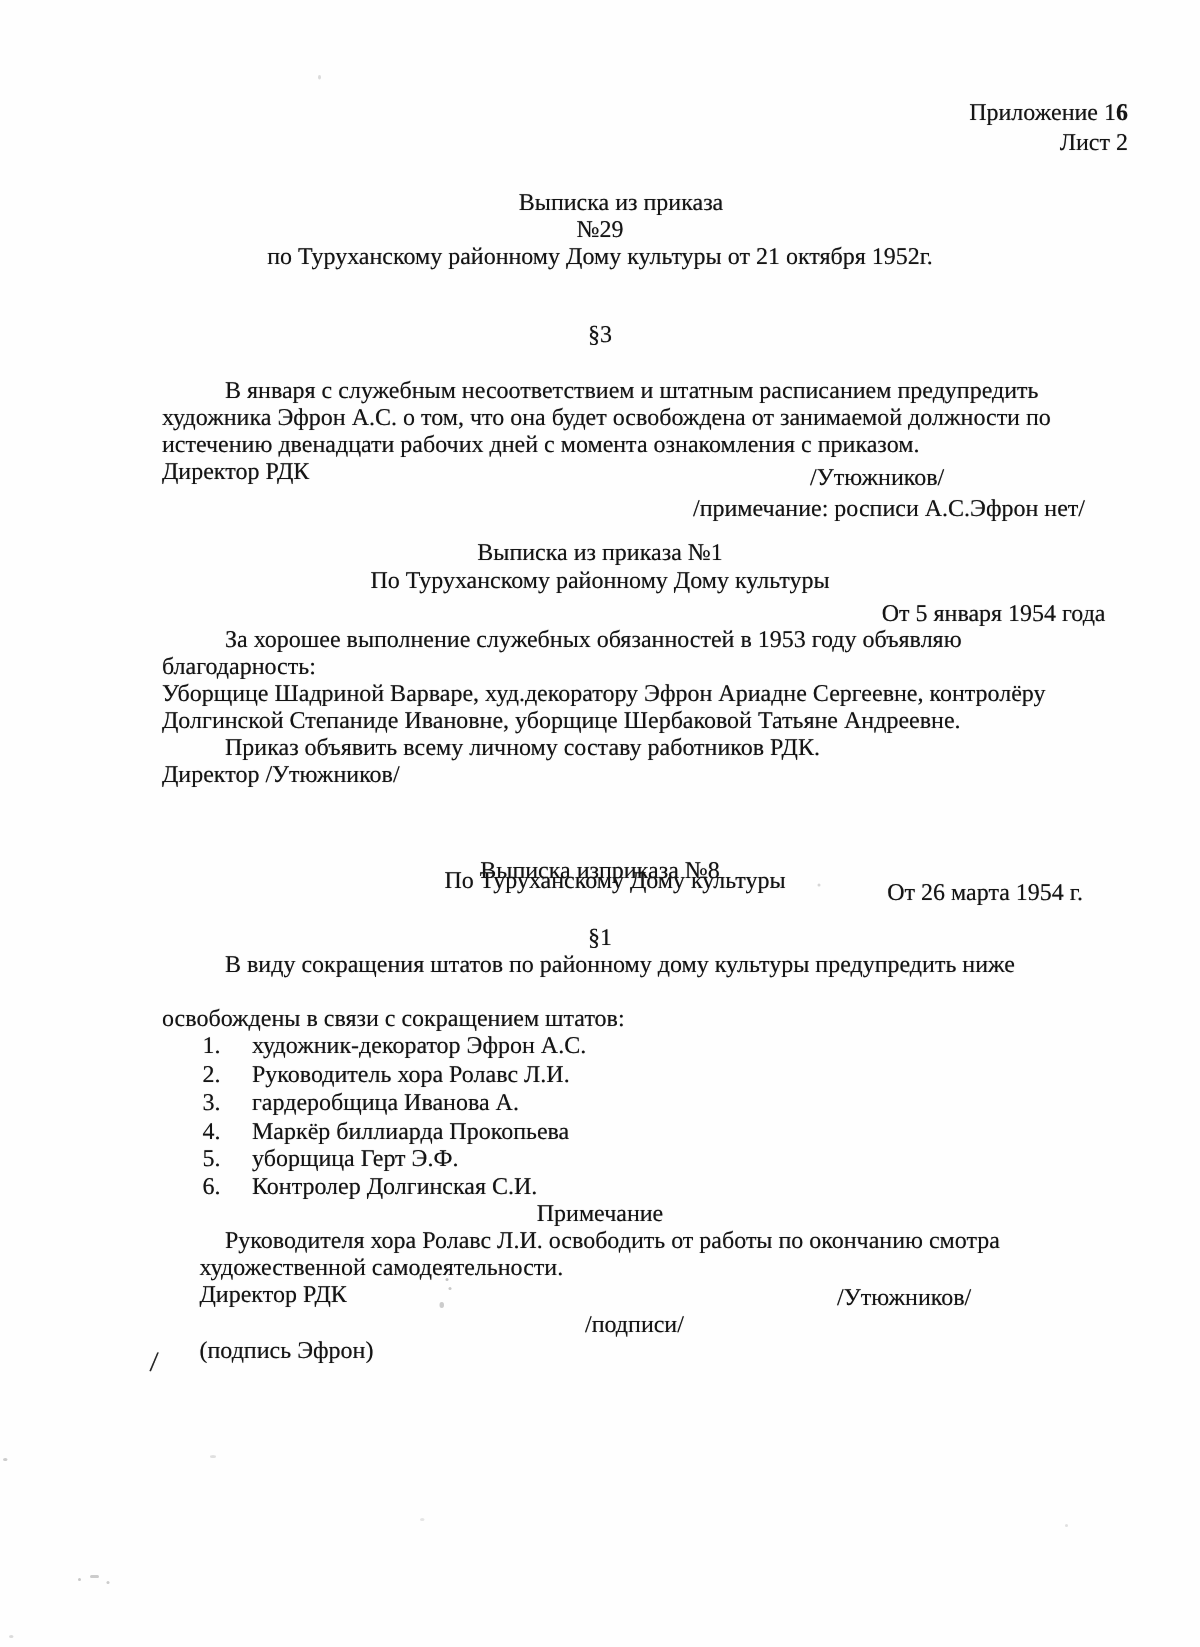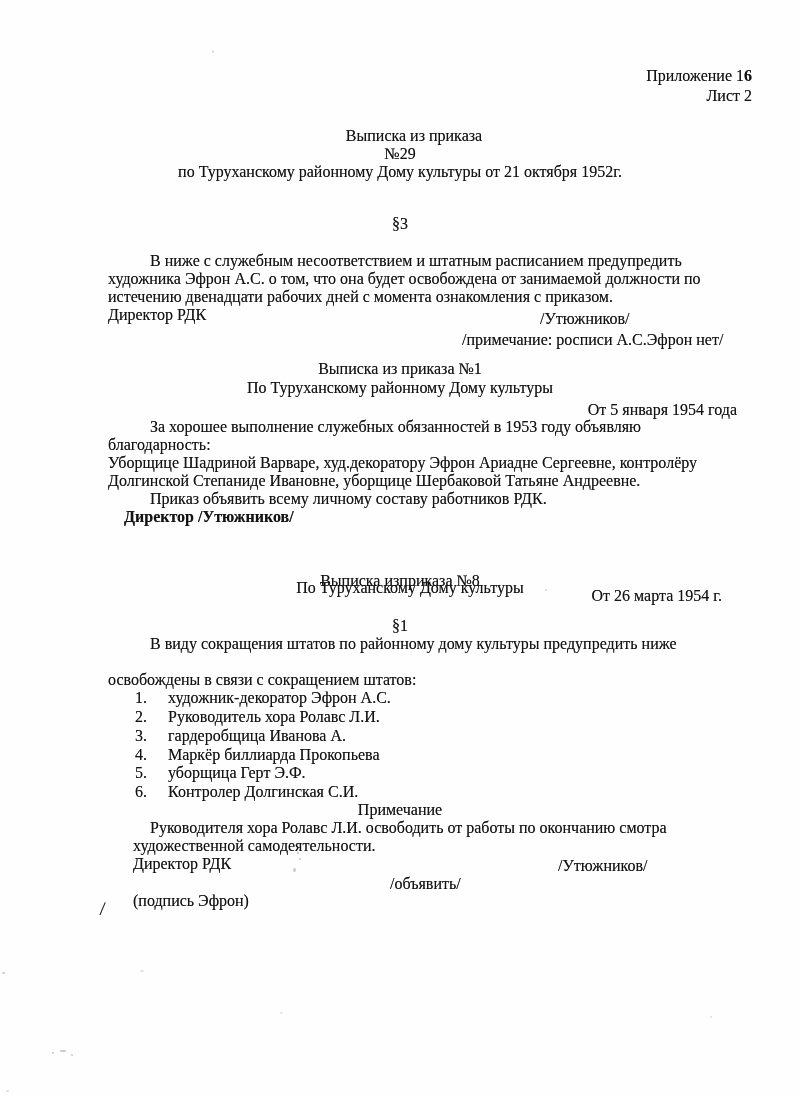--- a/index.html
+++ b/index.html
@@ -52,38 +52,38 @@
 <div class="page">
 
   <div class="ln r" style="top:66px; right:48px;"><span>Приложение 1</span><span class="digit-bold">6</span></div>
   <div class="ln r" style="top:86px; right:48px;">Лист 2</div>
 
   <div class="ln c" style="top:126px;padding-left:28px;">Выписка из приказа</div>
   <div class="ln c" style="top:144px;">№29</div>
   <div class="ln c" style="top:162px;">по Туруханскому районному Дому культуры от 21 октября 1952г.</div>
   <div class="ln c" style="top:214px;">§3</div>
 
-  <div class="ln" style="top:251px; left:150px;">В ниже с служебным несоответствием и штатным расписанием предупредить</div>
+  <div class="ln" style="top:251px; left:150px;">В января с служебным несоответствием и штатным расписанием предупредить</div>
   <div class="ln" style="top:269px; left:108px;">художника Эфрон А.С. о том, что она будет освобождена от занимаемой должности по</div>
   <div class="ln" style="top:287px; left:108px;">истечению двенадцати рабочих дней с момента ознакомления с приказом.</div>
 
   <div class="ln" style="top:305px; left:108px;">Директор РДК</div>
   <div class="ln" style="top:309px; left:540px;">/Утюжников/</div>
   <div class="ln" style="top:330px; left:462px;">/примечание: росписи А.С.Эфрон нет/</div>
 
   <div class="ln c" style="top:359px;">Выписка из приказа №1</div>
   <div class="ln c" style="top:378px;">По Туруханскому районному Дому культуры</div>
   <div class="ln r" style="top:400px; right:63px;">От 5 января 1954 года</div>
 
   <div class="ln" style="top:417px; left:150px;">За хорошее выполнение служебных обязанностей в 1953 году объявляю</div>
   <div class="ln" style="top:435px; left:108px;">благодарность:</div>
   <div class="ln" style="top:453px; left:108px;">Уборщице Шадриной Варваре, худ.декоратору Эфрон Ариадне Сергеевне, контролёру</div>
   <div class="ln" style="top:471px; left:108px;">Долгинской Степаниде Ивановне, уборщице Шербаковой Татьяне Андреевне.</div>
   <div class="ln" style="top:489px; left:150px;">Приказ объявить всему личному составу работников РДК.</div>
-  <div class="ln" style="top:507px; left:124px;font-weight:bold;">Директор /Утюжников/</div>
+  <div class="ln" style="top:507px; left:108px;">Директор /Утюжников/</div>
 
   <div class="ln c" style="top:571px;">Выписка изприказа №8</div>
   <div class="ln c" style="top:578px;margin-left:20px;">По Туруханскому Дому культуры</div>
   <div class="ln r" style="top:586px; right:78px;">От 26 марта 1954 г.</div>
   <div class="ln c" style="top:616px;">§1</div>
 
   <div class="ln" style="top:634px; left:150px;">В виду сокращения штатов по районному дому культуры предупредить ниже</div>
   <div class="ln" style="top:670px; left:108px;">освобождены в связи с сокращением штатов:</div>
 
   <div class="ln list-item" style="top:688px; left:135px;">
@@ -110,21 +110,21 @@
       <span class="list-num">6.</span>
       <span>Контролер Долгинская С.И.</span>
     </div>
 
   <div class="ln c" style="top:800px;">Примечание</div>
   <div class="ln" style="top:818px; left:150px;">Руководителя хора Ролавс Л.И. освободить от работы по окончанию смотра</div>
   <div class="ln" style="top:836px; left:133px;">художественной самодеятельности.</div>
 
   <div class="ln" style="top:854px; left:133px;">Директор РДК</div>
   <div class="ln" style="top:856px; left:558px;">/Утюжников/</div>
-  <div class="ln" style="top:874px; left:390px;">/объявить/</div>
+  <div class="ln" style="top:874px; left:390px;">/подписи/</div>
   <div class="ln" style="top:891px; left:133px;">(подпись Эфрон)</div>
   <div class="ln slash-mark" style="top:899px; left:100px;">/</div>
 
   <div class="speck" style="top:50px; left:212px; width:2px; height:3px; opacity:.35;"></div>
   <div class="speck" style="top:852px; left:297px; width:2px; height:2px; opacity:.6;"></div>
   <div class="speck" style="top:858px; left:299px; width:2px; height:2px; opacity:.55;"></div>
   <div class="speck" style="top:868px; left:293px; width:3px; height:4px; opacity:.5;"></div>
   <div class="speck" style="top:589px; left:545px; width:2px; height:2px; opacity:.4;"></div>
   <div class="speck" style="top:972px; left:2px; width:3px; height:2px; opacity:.5;"></div>
   <div class="speck" style="top:970px; left:140px; width:4px; height:2px; opacity:.3;"></div>

